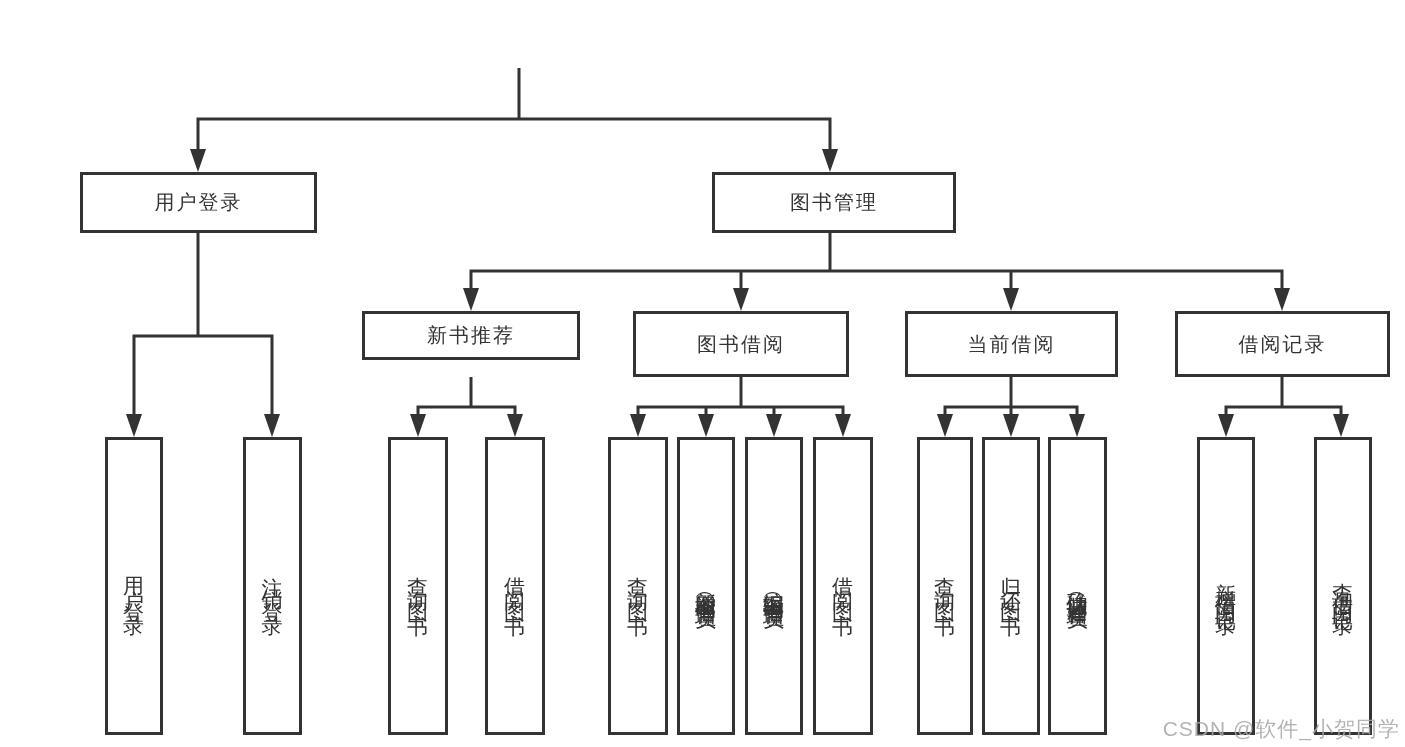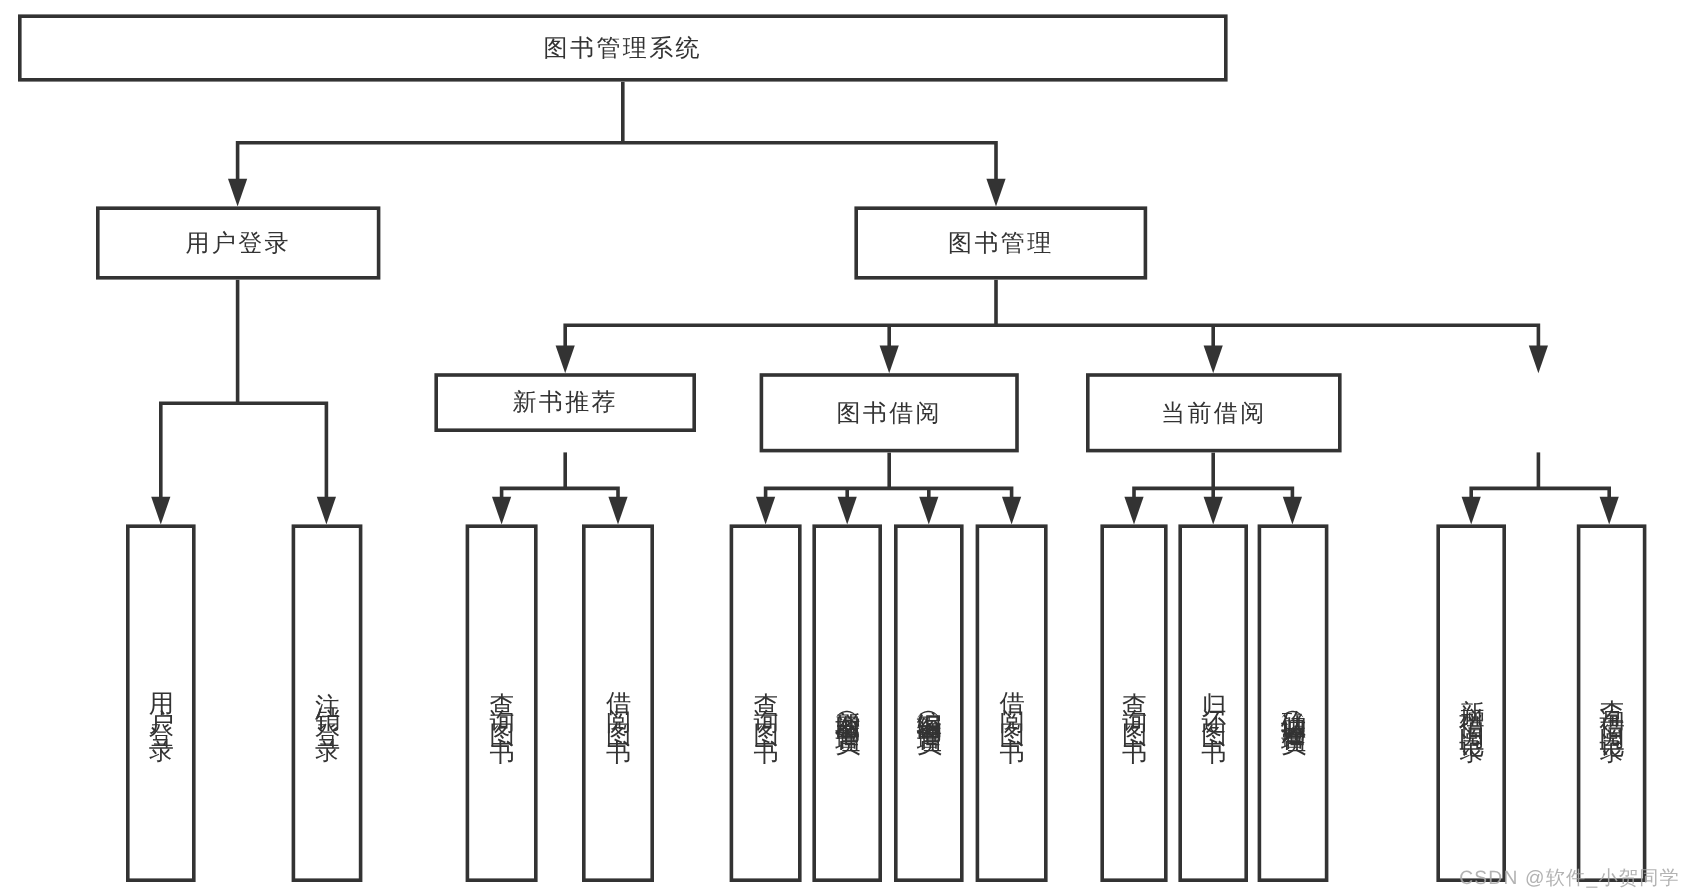--- a/index.html
+++ b/index.html
@@ -40,21 +40,21 @@
     text-orientation: mixed;
     font-size: 21px;
     line-height: 1;
     color: #333333;
     white-space: nowrap;
   }
   .watermark {
     position: absolute;
     right: 5px;
     bottom: 4px;
-    font-size: 16px;
+    font-size: 21px;
     letter-spacing: 1px;
     color: rgba(168, 168, 168, 0.88);
     white-space: nowrap;
     z-index: 5;
     margin-left: 28px;
   }
 </style>
 </head>
 <body>
 
@@ -93,39 +93,39 @@
       <polygon points="766,414 782,414 774,437"></polygon>
       <polygon points="835,414 851,414 843,437"></polygon>
       <polygon points="937,414 953,414 945,437"></polygon>
       <polygon points="1003,414 1019,414 1011,437"></polygon>
       <polygon points="1069,414 1085,414 1077,437"></polygon>
       <polygon points="1218,414 1234,414 1226,437"></polygon>
       <polygon points="1333,414 1349,414 1341,437"></polygon>
     </g>
   </svg>
 
-  <div class="box" style="left:15px;top:12px;width:1008px;height:56px">
-    <span class="hlabel">图书管理系统</span>
-  </div>
 
   <div class="box" style="left:80px;top:172px;width:237px;height:61px">
     <span class="hlabel">用户登录</span>
   </div>
   <div class="box" style="left:712px;top:172px;width:244px;height:61px">
     <span class="hlabel">图书管理</span>
   </div>
 
   <div class="box" style="left:362px;top:311px;width:218px;height:49px">
     <span class="hlabel">新书推荐</span>
   </div>
   <div class="box" style="left:633px;top:311px;width:216px;height:66px">
     <span class="hlabel">图书借阅</span>
   </div>
   <div class="box" style="left:905px;top:311px;width:213px;height:66px">
     <span class="hlabel">当前借阅</span>
+  </div>
+  <div class="box" style="left:1175px;top:311px;width:215px;height:66px">
+    <span class="hlabel">借阅记录</span>
   </div>
 
   <div class="box" style="left:105px;top:437px;width:58px;height:298px">
     <span class="vlabel" style="letter-spacing: 0.62em;">用户登录</span>
   </div>
   <div class="box" style="left:243px;top:437px;width:59px;height:298px">
     <span class="vlabel" style="letter-spacing: 0.62em;">注销登录</span>
   </div>
 
   <div class="box" style="left:388px;top:437px;width:60px;height:298px">

